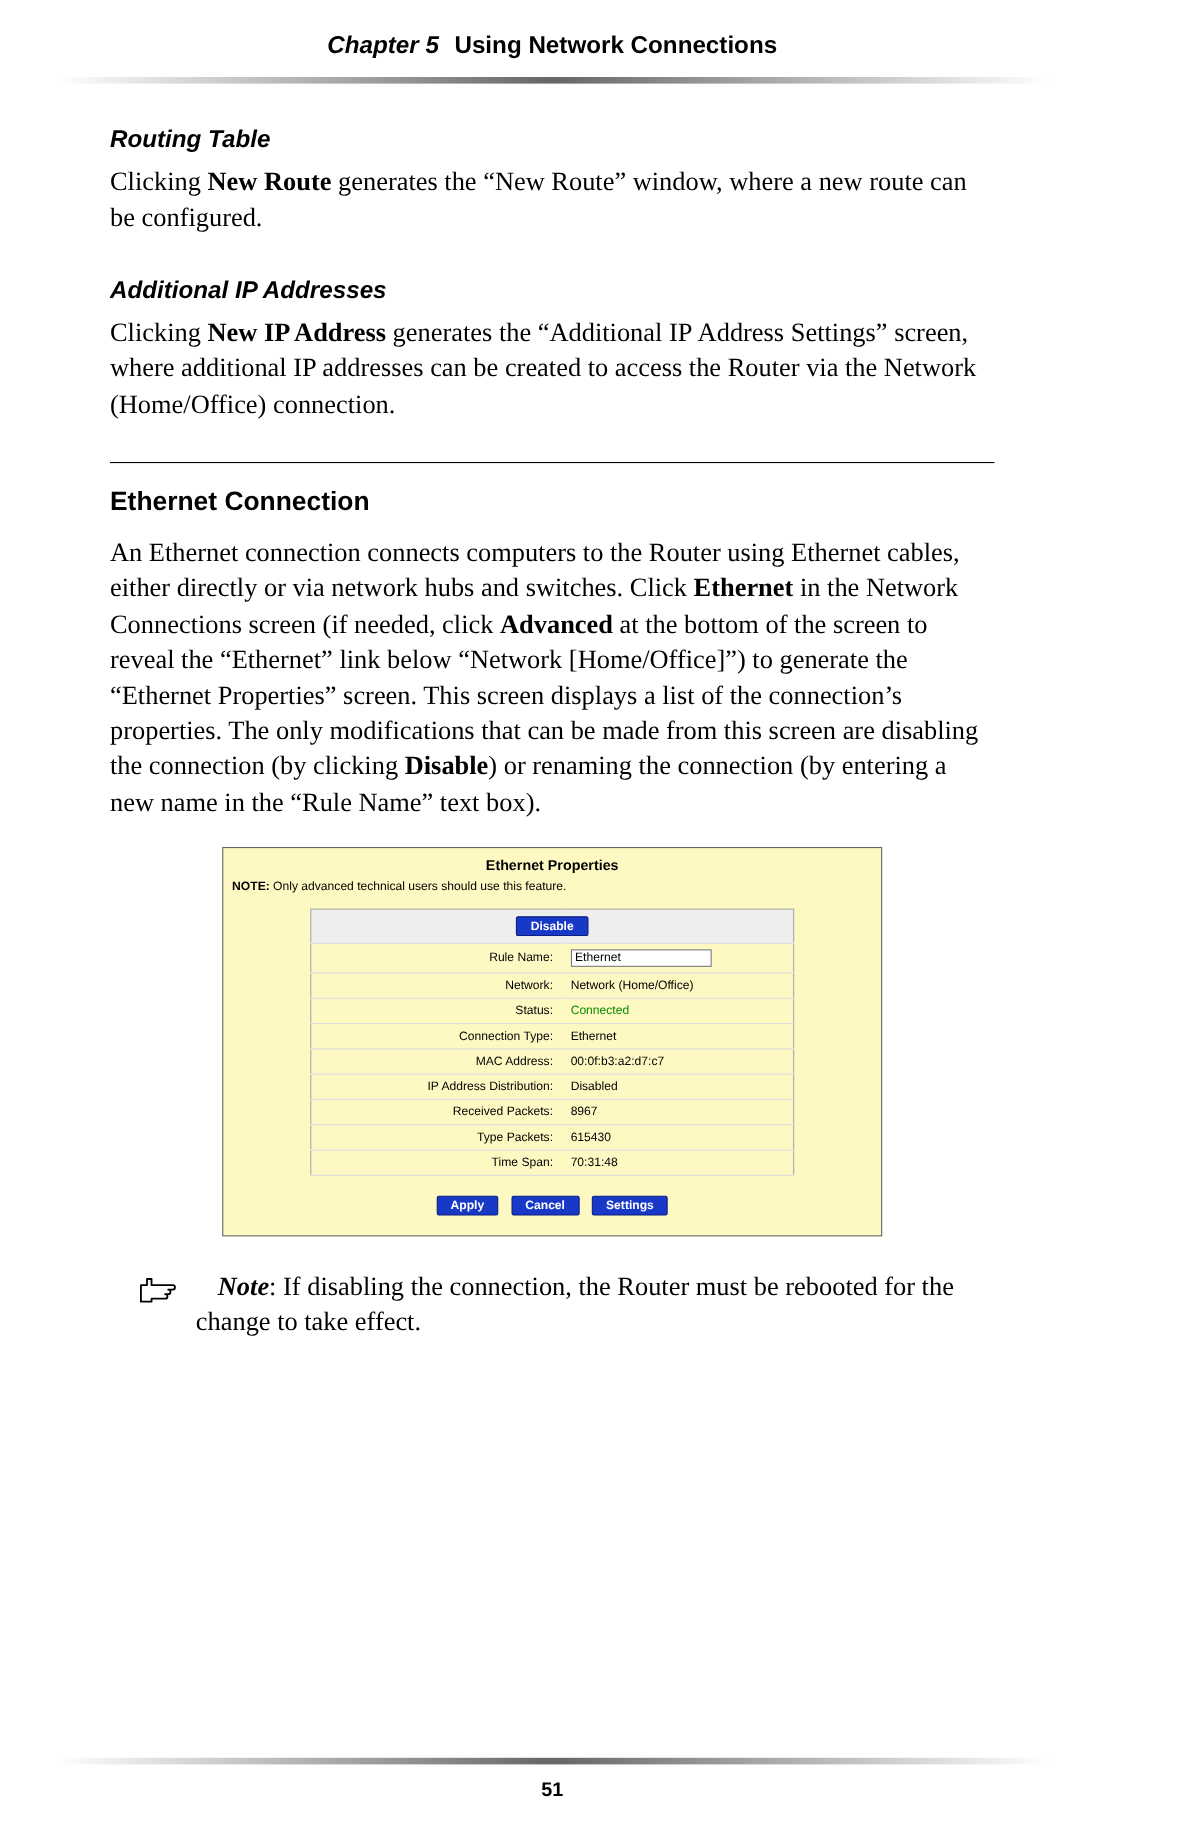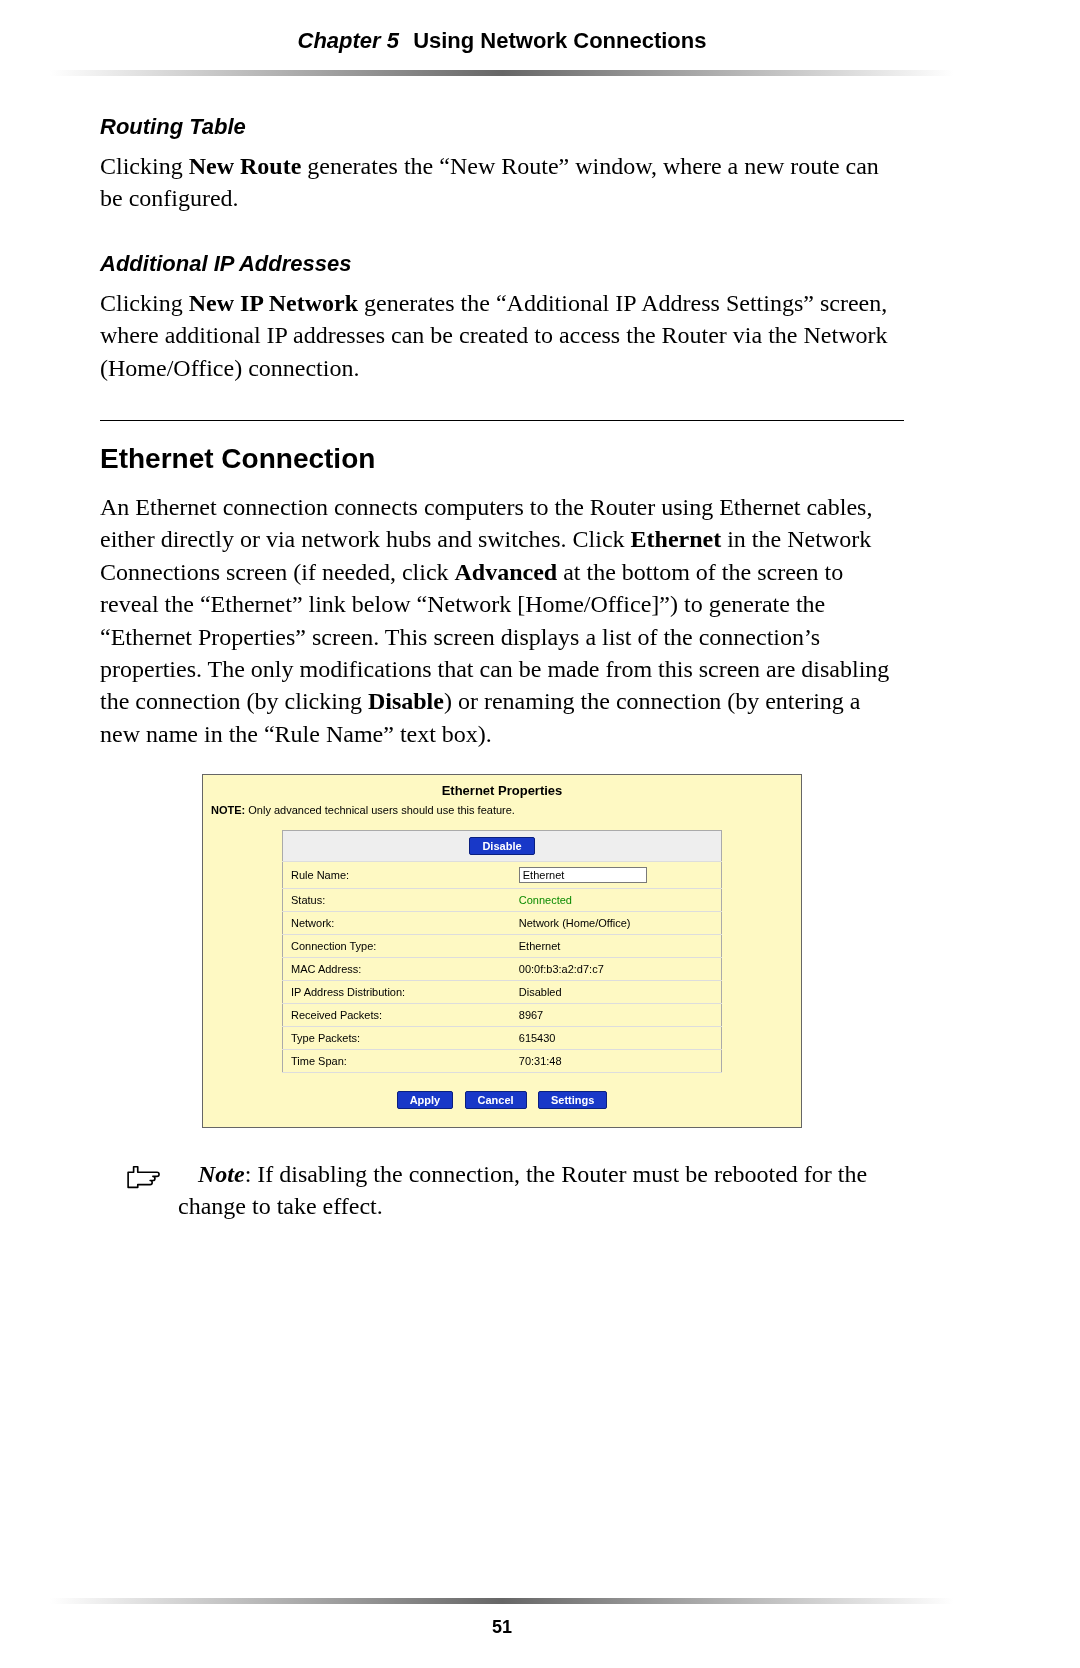--- a/index.html
+++ b/index.html
@@ -58,21 +58,21 @@
 
   hr.section-rule {
     border: none;
     border-top: 1px solid #000;
     margin: 34px 0 22px 0;
   }
 
   .big-heading {
     font-family: "Segoe UI", "Myriad Pro", Arial, sans-serif;
     font-weight: 800;
-    font-size: 28px;
+    font-size: 24px;
     margin-bottom: 16px;
   }
 
   
   .panel-wrap {
     display:flex;
     justify-content:center;
     margin: 24px 0 30px 0;
   }
   .panel {
@@ -100,21 +100,21 @@
     width: 440px;
     border: 1px solid #aaa;
     border-collapse: collapse;
   }
   .prop-table tr { border-bottom: 1px solid #ddd; }
   .prop-table td {
     padding: 5px 8px;
     font-size: 11px;
     vertical-align: middle;
   }
-  .prop-table td.label { width: 52%; }
+  .prop-table td.label { width: 52%; text-align: right; }
   .prop-table td.value { width: 48%; }
   .prop-table tr.head-row td {
     background: #eee;
     text-align: center;
     padding: 6px;
   }
   .rule-input {
     width: 120px;
     font-family: Verdana, Arial, sans-serif;
     font-size: 11px;
@@ -188,21 +188,21 @@
     <div class="sub-block">
       <div class="small-heading">Routing Table</div>
       <div class="body-text">
         <span>Clicking </span><b>New Route</b><span> generates the “New Route” window, where a new route can be configured.</span>
       </div>
     </div>
 
     <div class="sub-block">
       <div class="small-heading">Additional IP Addresses</div>
       <div class="body-text">
-        <span>Clicking </span><b>New IP Network</b><span> generates the “Additional </span><span class="sc">IP</span><span> Address Settings” screen, where additional IP addresses can be created to access the Router via the Network (Home/Office) connection.</span>
+        <span>Clicking </span><b>New IP Address</b><span> generates the “Additional </span><span class="sc">IP</span><span> Address Settings” screen, where additional IP addresses can be created to access the Router via the Network (Home/Office) connection.</span>
       </div>
     </div>
 
     <hr class="section-rule">
 
     <div class="big-heading">Ethernet Connection</div>
     <div class="body-text">
       <span>An Ethernet connection connects computers to the Router using Ethernet cables, either directly or via network hubs and switches. Click </span><b>Ethernet</b><span> in the Network Connections screen (if needed, click </span><b>Advanced</b><span> at the bottom of the screen to reveal the “Ethernet” link below “Network [Home/Office]”) to generate the “Ethernet Properties” screen. This screen displays a list of the connection’s properties. The only modifications that can be made from this screen are disabling the connection (by clicking </span><b>Disable</b><span>) or renaming the connection (by entering a new name in the “Rule Name” text box).</span>
     </div>
 
@@ -218,26 +218,26 @@
               <tr class="head-row">
             <td colspan="2">
               <span class="btn">Disable</span>
             </td>
           </tr>
           <tr>
             <td class="label">Rule Name:</td>
             <td class="value"><input class="rule-input" value="Ethernet" style=""></td>
           </tr>
           <tr>
+            <td class="label">Network:</td>
+            <td class="value">Network (Home/Office)</td>
+          </tr>
+          <tr>
             <td class="label">Status:</td>
             <td class="value status-connected">Connected</td>
-          </tr>
-          <tr>
-            <td class="label">Network:</td>
-            <td class="value">Network (Home/Office)</td>
           </tr>
           <tr>
             <td class="label">Connection Type:</td>
             <td class="value">Ethernet</td>
           </tr>
           <tr>
             <td class="label">MAC Address:</td>
             <td class="value">00:0f:b3:a2:d7:c7</td>
           </tr>
           <tr>

